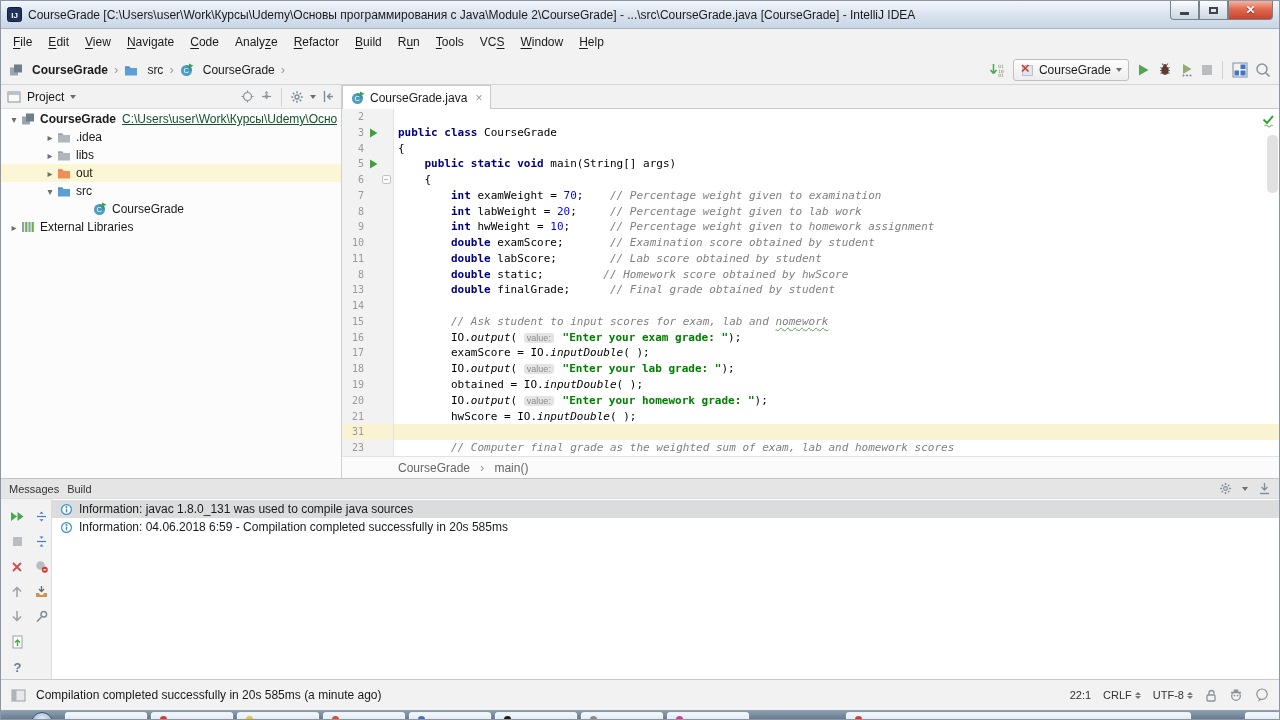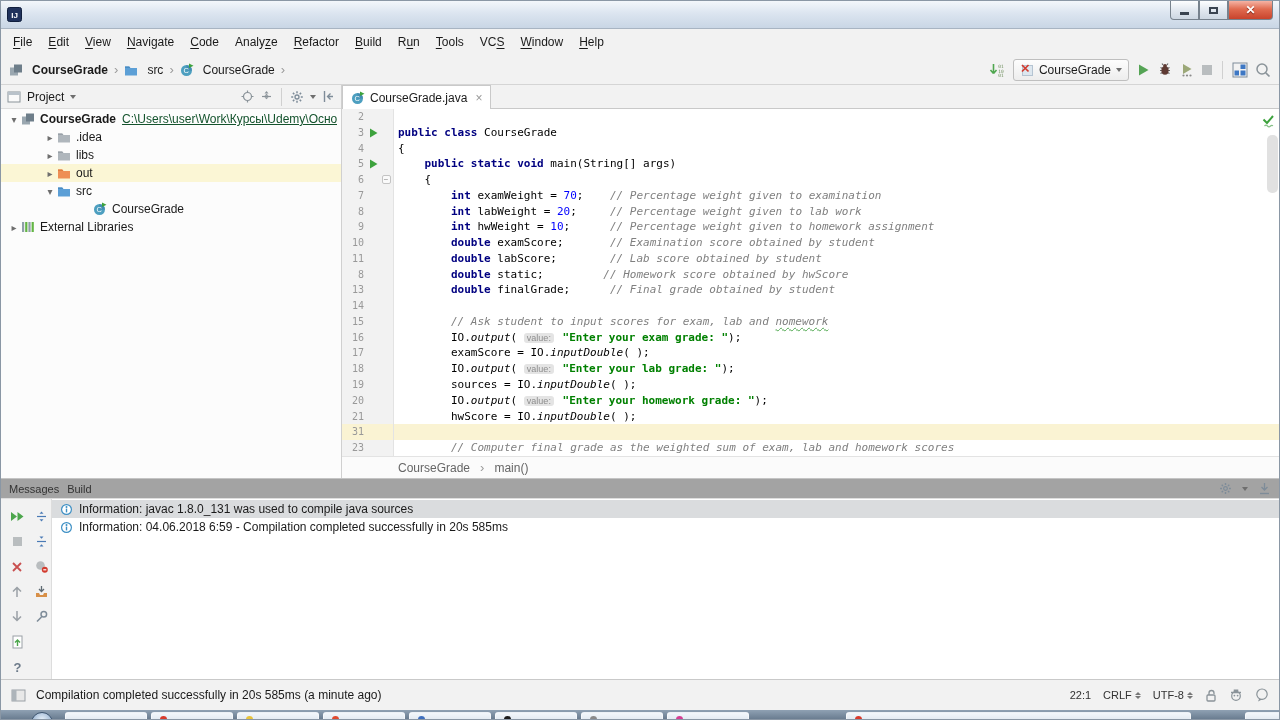--- a/index.html
+++ b/index.html
@@ -82,21 +82,21 @@
   .t-w{ color:#808080; font-style:italic; text-decoration:underline wavy #4FA74F 1px; text-underline-offset:2px; }
   .scrollbar{ position:absolute; right:1px; top:26px; width:11px; height:58px; background:#D9D9D9;
     border-radius:5px; opacity:.8; }
   .ed-check{ position:absolute; right:4px; top:4px; }
 
   .ed-crumb{ flex:0 0 22px; border-top:1px solid #E3E3E3; background:#FBFBFB; display:flex; align-items:center;
     gap:8px; padding-left:56px; font-size:12px; color:#666; }
 
   
   .build{ flex:0 0 186px; display:flex; flex-direction:column; border-top:1px solid #C4C4C4; }
-  .build-header{ flex:0 0 20px; background:#a3a3a3; border-bottom:1px solid #DDD; display:flex; align-items:center;
+  .build-header{ flex:0 0 20px; background:#e5e5e5; border-bottom:1px solid #DDD; display:flex; align-items:center;
     gap:8px; padding:0 8px; font-size:11px; color:#333; position:relative; }
   .bh-right{ position:absolute; right:8px; display:flex; align-items:center; gap:10px; }
   .build-body{ flex:1; display:flex; min-height:0; background:#FFF; }
   .build-tools{ flex:0 0 48px; background:#F2F2F2; border-right:1px solid #DDD;
     display:grid; grid-template-columns:20px 20px; grid-auto-rows:25px; padding:5px 0 0 6px; column-gap:4px; }
   .bt{ display:flex; align-items:center; justify-content:center; }
   .messages{ flex:1; padding-top:1px; }
   .msg-row{ height:18px; display:flex; align-items:center; gap:6px; padding-left:8px; font-size:12px; }
   .msg-row.sel{ background:#DADCDE; }
 
@@ -124,20 +124,21 @@
 
 <div class="window">
 
   <div class="titlebar">
     <span class="icn">
         <svg width="15" height="15" viewBox="0 0 15 15">
           <rect x="0.5" y="0.5" width="14" height="14" rx="2" fill="#20325C" stroke="#101E3D"></rect>
           <text x="7.5" y="11" font-size="8" fill="#FFF" text-anchor="middle" font-family="sans-serif" font-weight="bold">IJ</text>
         </svg>
       </span>
+    <span class="title-text">CourseGrade [C:\Users\user\Work\Курсы\Udemy\Основы программирования с Java\Module 2\CourseGrade] - ...\src\CourseGrade.java [CourseGrade] - IntelliJ IDEA</span>
     <div class="winbtns">
       <div class="winbtn first">
           <span class="glyph-min"></span>
         </div>
       <div class="winbtn">
           <span class="glyph-max"></span>
         </div>
       <div class="winbtn close">
           <span class="glyph-x">✕</span>
         </div>
@@ -410,21 +411,21 @@
             <div class="code-line"><span class="gut"><span class="ln">9</span><span class="runcol"></span><span class="foldcol"></span></span><span class="codecell"><span class="t-p">        </span><span class="t-k">int </span><span class="t-p">hwWeight = </span><span class="t-num">10</span><span class="t-p">;      </span><span class="t-c">// Percentage weight given to homework assignment</span></span></div>
             <div class="code-line"><span class="gut"><span class="ln">10</span><span class="runcol"></span><span class="foldcol"></span></span><span class="codecell"><span class="t-p">        </span><span class="t-k">double </span><span class="t-p">examScore;       </span><span class="t-c">// Examination score obtained by student</span></span></div>
             <div class="code-line"><span class="gut"><span class="ln">11</span><span class="runcol"></span><span class="foldcol"></span></span><span class="codecell"><span class="t-p">        </span><span class="t-k">double </span><span class="t-p">labScore;        </span><span class="t-c">// Lab score obtained by student</span></span></div>
             <div class="code-line"><span class="gut"><span class="ln">8</span><span class="runcol"></span><span class="foldcol"></span></span><span class="codecell"><span class="t-p">        </span><span class="t-k">double </span><span class="t-p">static;         </span><span class="t-c">// Homework score obtained by hwScore</span></span></div>
             <div class="code-line"><span class="gut"><span class="ln">13</span><span class="runcol"></span><span class="foldcol"></span></span><span class="codecell"><span class="t-p">        </span><span class="t-k">double </span><span class="t-p">finalGrade;      </span><span class="t-c">// Final grade obtained by student</span></span></div>
             <div class="code-line"><span class="gut"><span class="ln">14</span><span class="runcol"></span><span class="foldcol"></span></span><span class="codecell"></span></div>
             <div class="code-line"><span class="gut"><span class="ln">15</span><span class="runcol"></span><span class="foldcol"></span></span><span class="codecell"><span class="t-p">        </span><span class="t-c">// Ask student to input scores for exam, lab and </span><span class="t-w">nomework</span></span></div>
             <div class="code-line"><span class="gut"><span class="ln">16</span><span class="runcol"></span><span class="foldcol"></span></span><span class="codecell"><span class="t-p">        IO.</span><span class="t-m">output</span><span class="t-p">( </span><span class="t-h">value:</span><span class="t-p"> </span><span class="t-str">"Enter your exam grade: "</span><span class="t-p">);</span></span></div>
             <div class="code-line"><span class="gut"><span class="ln">17</span><span class="runcol"></span><span class="foldcol"></span></span><span class="codecell"><span class="t-p">        examScore = IO.</span><span class="t-m">inputDouble</span><span class="t-p">( );</span></span></div>
             <div class="code-line"><span class="gut"><span class="ln">18</span><span class="runcol"></span><span class="foldcol"></span></span><span class="codecell"><span class="t-p">        IO.</span><span class="t-m">output</span><span class="t-p">( </span><span class="t-h">value:</span><span class="t-p"> </span><span class="t-str">"Enter your lab grade: "</span><span class="t-p">);</span></span></div>
-            <div class="code-line"><span class="gut"><span class="ln">19</span><span class="runcol"></span><span class="foldcol"></span></span><span class="codecell"><span class="t-p">        sources = IO.</span><span class="t-m">inputDouble</span><span class="t-p">( );</span></span></div>
+            <div class="code-line"><span class="gut"><span class="ln">19</span><span class="runcol"></span><span class="foldcol"></span></span><span class="codecell"><span class="t-p">        obtained = IO.</span><span class="t-m">inputDouble</span><span class="t-p">( );</span></span></div>
             <div class="code-line"><span class="gut"><span class="ln">20</span><span class="runcol"></span><span class="foldcol"></span></span><span class="codecell"><span class="t-p">        IO.</span><span class="t-m">output</span><span class="t-p">( </span><span class="t-h">value:</span><span class="t-p"> </span><span class="t-str">"Enter your homework grade: "</span><span class="t-p">);</span></span></div>
             <div class="code-line"><span class="gut"><span class="ln">21</span><span class="runcol"></span><span class="foldcol"></span></span><span class="codecell"><span class="t-p">        hwScore = IO.</span><span class="t-m">inputDouble</span><span class="t-p">( );</span></span></div>
             <div class="code-line cur"><span class="gut"><span class="ln">31</span><span class="runcol"></span><span class="foldcol"></span></span><span class="codecell"></span></div>
             <div class="code-line"><span class="gut"><span class="ln">23</span><span class="runcol"></span><span class="foldcol"></span></span><span class="codecell"><span class="t-p">        </span><span class="t-c">// Computer final grade as the weighted sum of exam, lab and homework scores</span></span></div>
           </div>
         <span class="ed-check"><svg width="14" height="16" viewBox="0 0 14 16">
               <path d="M2.5 6.5 L6 10 L12 3" stroke="#3DA23D" stroke-width="2" fill="none"></path>
               <path d="M3.5 13 q1.5 -1.6 3 0 q1.5 1.6 3 0 q1.2 -1.3 2.5 -0.3" stroke="#86BF86" stroke-width="1.2" fill="none"></path>
             </svg></span>
         <div class="scrollbar"></div>

